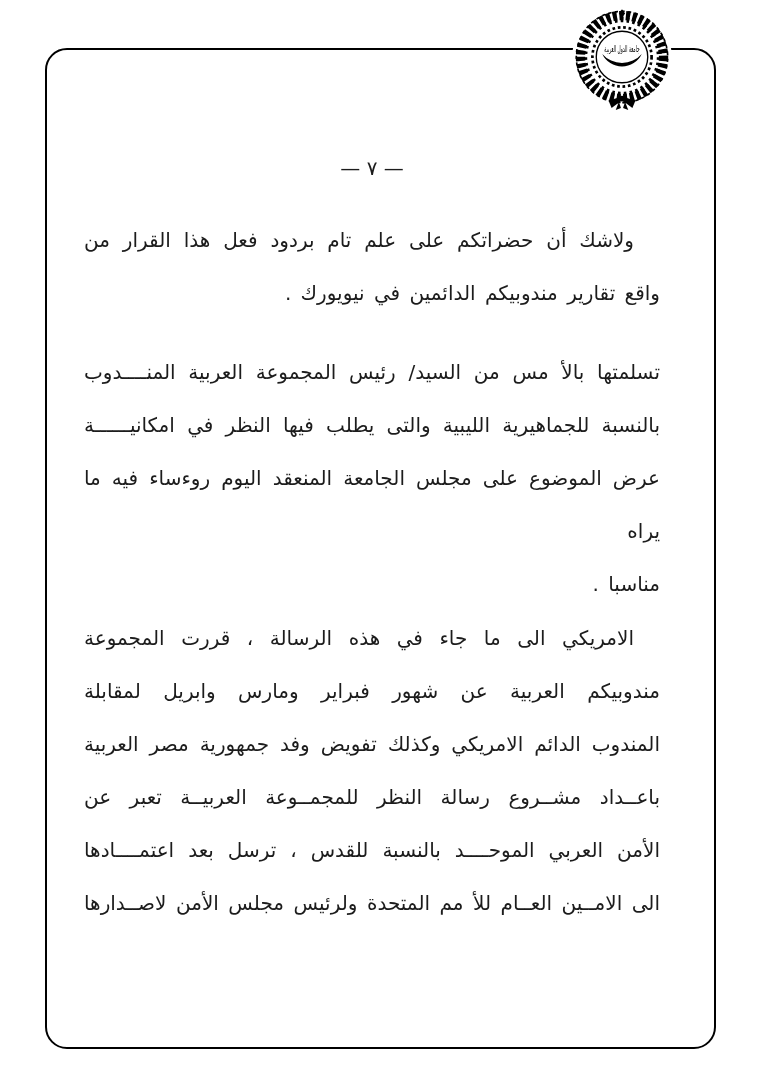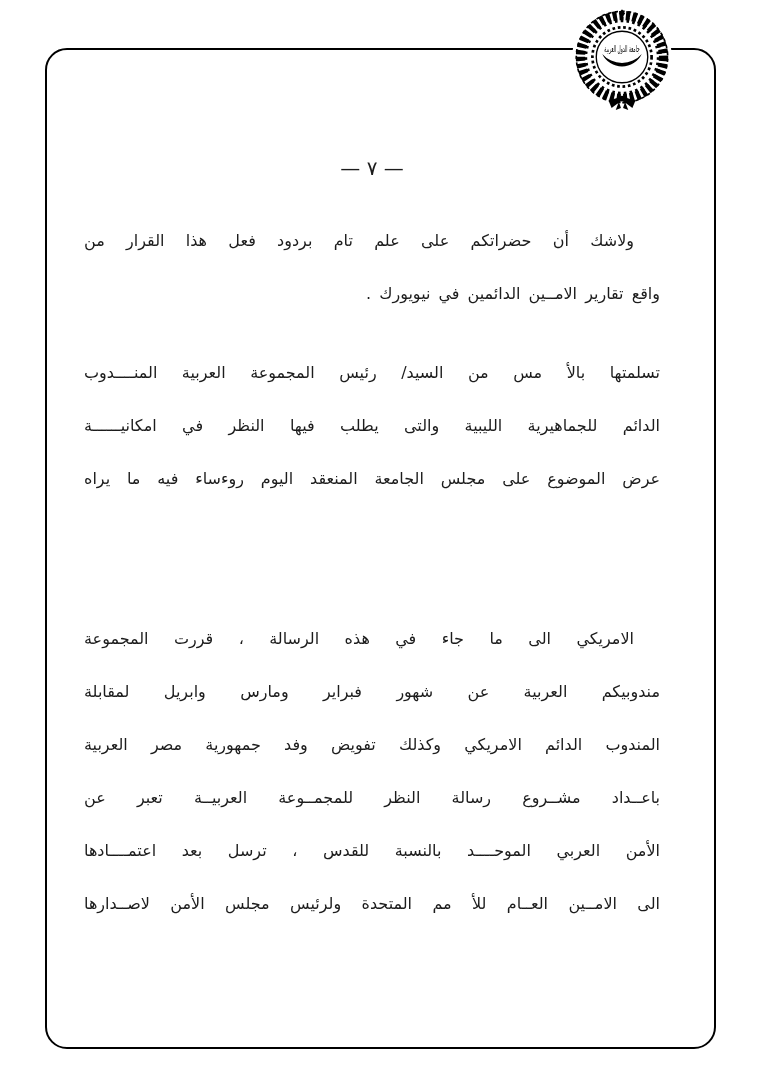--- a/index.html
+++ b/index.html
@@ -18,21 +18,21 @@
     position:absolute; left:76px; top:156px; width:576px;
     text-align:center; font-size:20px; letter-spacing:2px;
   }
   .para{ position:absolute; left:0; width:576px; }
   .p1{ top:0px;   }
   .p2{ top:132px; }
   .p3{ top:398px; }
   .paras-origin{ position:absolute; left:76px; top:214px; width:576px; }
   .line{
     direction:rtl; unicode-bidi:embed;
-    font-size:16px; line-height:53px; white-space:nowrap;
+    font-size:20px; line-height:53px; white-space:nowrap;
     text-align:justify; text-align-last:justify;
     word-spacing:3px;
   }
   .line.justify{ white-space:normal; }
   .line.last{ text-align:right; text-align-last:right; }
   .line.indent{ padding-right:26px; }
 </style>
 </head>
 <body>
 
@@ -64,26 +64,27 @@
       <path d="M49,95 l-3,8 l5,-2 z" fill="#000"></path>
       <path d="M55,95 l3,8 l-5,-2 z" fill="#000"></path>
     </svg>
   </div>
 
   <div class="page-number">— ٧ —</div>
 
   <div class="paras-origin" id="doc-body">
       <div class="para p1">
         <div class="line justify indent" lang="ar">ولاشك أن حضراتكم على علم تام بردود فعل هذا القرار من</div>
-        <div class="line last" lang="ar">واقع تقارير الامــين الدائمين في نيويورك .</div>
+        <div class="line last" lang="ar">واقع تقارير مندوبيكم الدائمين في نيويورك .</div>
       </div>
       <div class="para p2">
         <div class="line justify" lang="ar">تسلمتها بالأ مس من السيد/ رئيس المجموعة العربية المنــــدوب</div>
-        <div class="line justify" lang="ar">الدائم للجماهيرية الليبية والتى يطلب فيها النظر في امكانيــــــة</div>
+        <div class="line justify" lang="ar">بالنسبة للجماهيرية الليبية والتى يطلب فيها النظر في امكانيــــــة</div>
         <div class="line justify" lang="ar">عرض الموضوع على مجلس الجامعة المنعقد اليوم روءساء فيه ما يراه</div>
+        <div class="line last" lang="ar">مناسبا .</div>
       </div>
       <div class="para p3">
         <div class="line justify indent" lang="ar">الامريكي الى ما جاء في هذه الرسالة ، قررت المجموعة</div>
         <div class="line justify" lang="ar">مندوبيكم العربية عن شهور فبراير ومارس وابريل لمقابلة</div>
         <div class="line justify" lang="ar">المندوب الدائم الامريكي وكذلك تفويض وفد جمهورية مصر العربية</div>
         <div class="line justify" lang="ar">باعــداد مشــروع رسالة النظر للمجمــوعة العربيــة تعبر عن</div>
         <div class="line justify" lang="ar">الأمن العربي الموحــــد بالنسبة للقدس ، ترسل بعد اعتمــــادها</div>
         <div class="line justify" lang="ar">الى الامــين العــام للأ مم المتحدة ولرئيس مجلس الأمن لاصــدارها</div>
       </div>
     </div>

